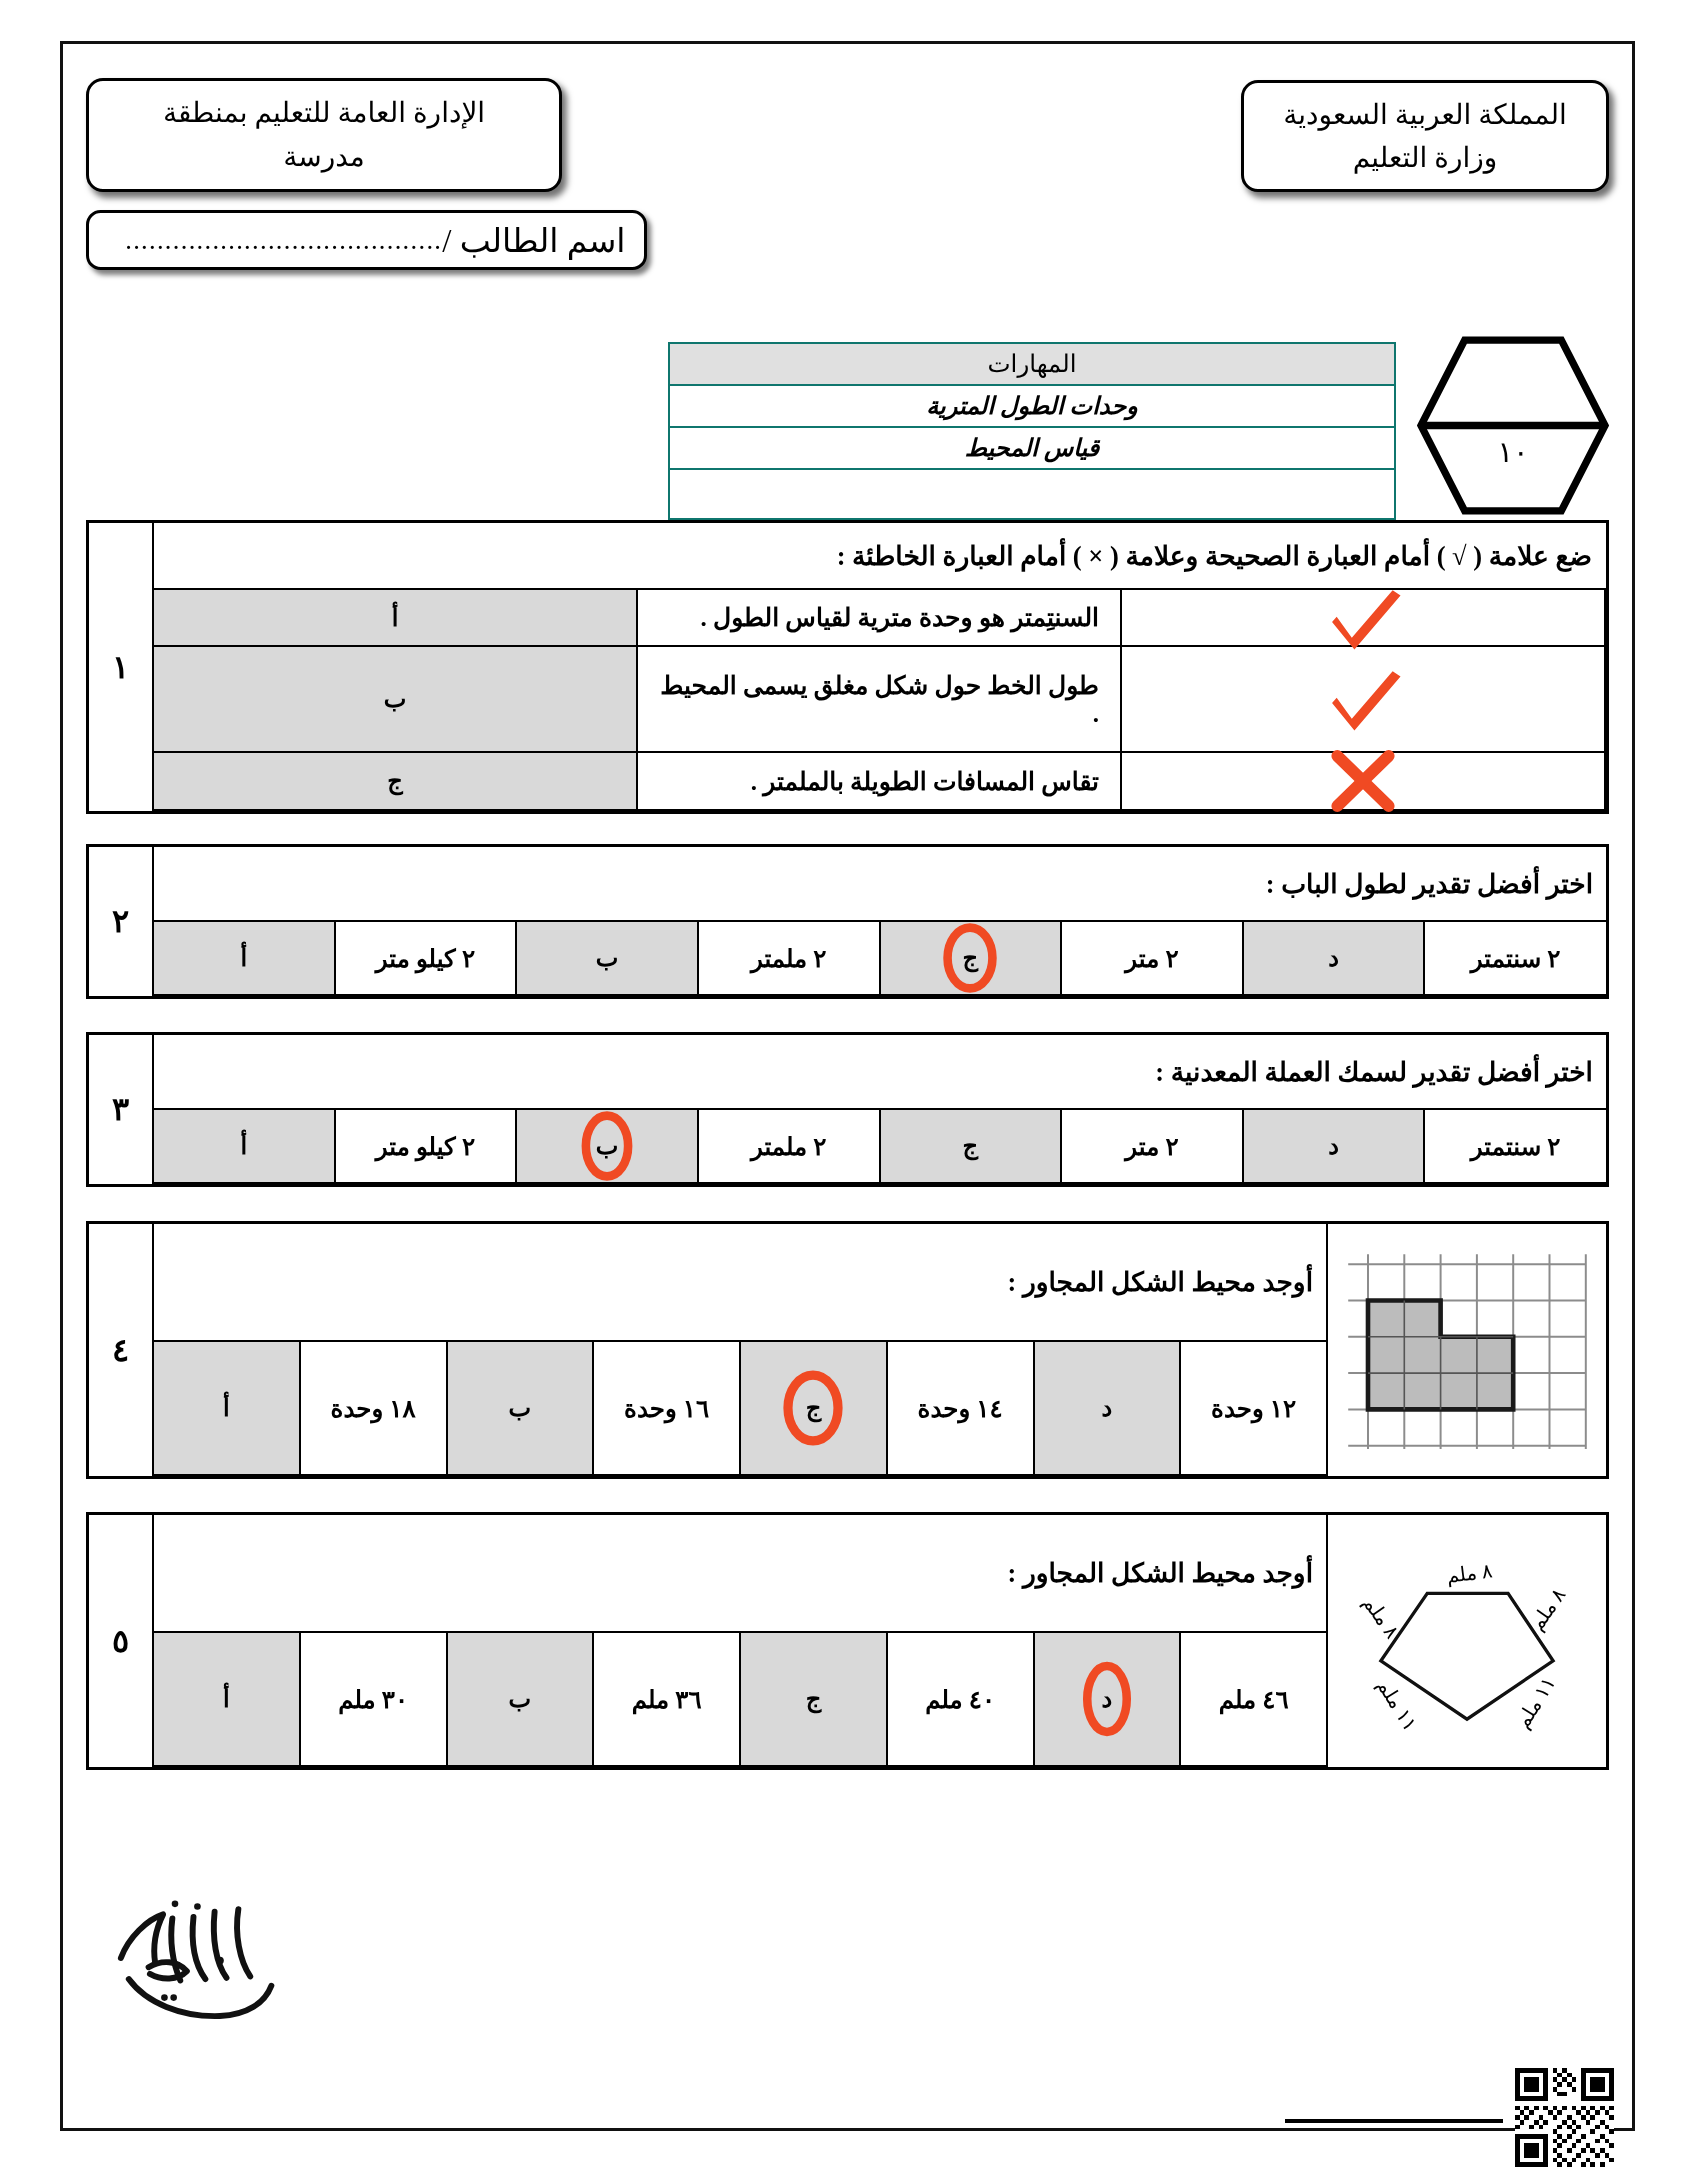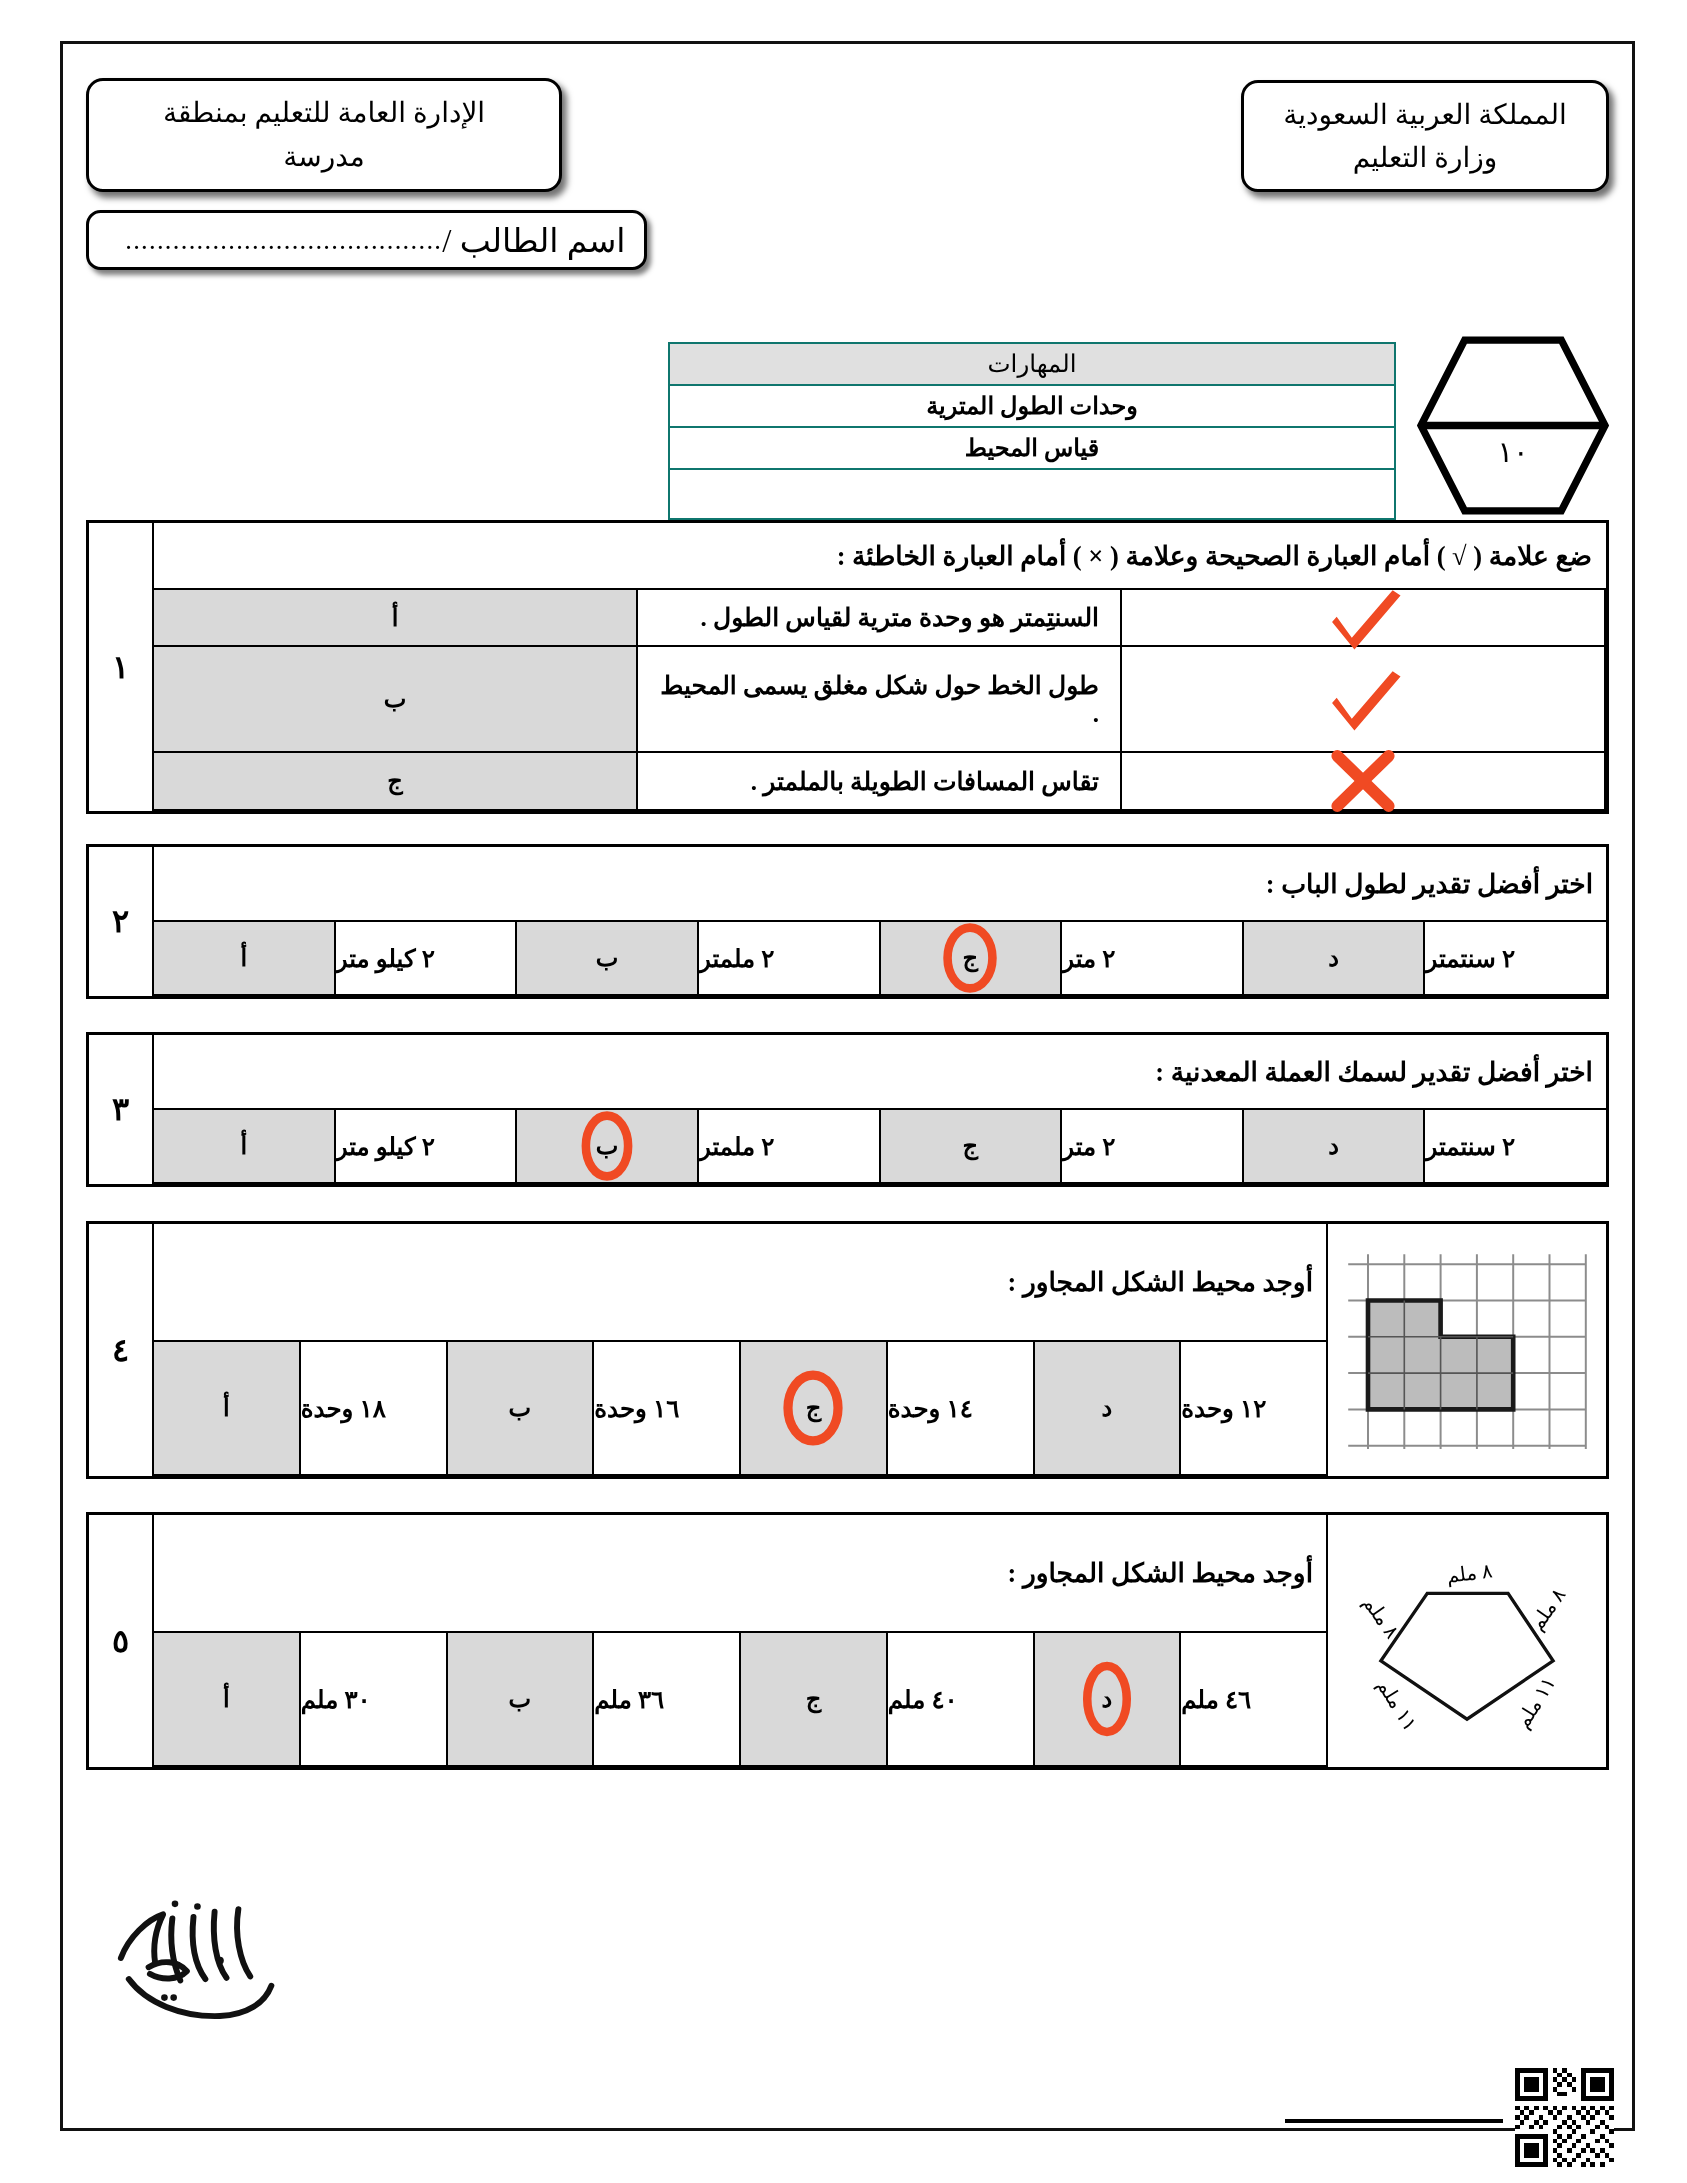--- a/index.html
+++ b/index.html
@@ -81,21 +81,21 @@
     table-layout:fixed;
   }
   .skills-table td{
     border:2px solid #0f766e;
     text-align:center;
     font-size:24px;
     height:36px;
     padding:2px 0;
   }
   .skills-table td.head{background:#e0e0e0;font-weight:400;font-size:24.5px;}
-  .skills-table td.skill{font-weight:700;}
+  .skills-table td.skill{font-weight:700;font-style:italic;}
   .skills-table td.blank{height:44px;}
 
   
   .qblock{
     position:absolute;left:0;right:0;
     border:3.3px solid #000;
     box-sizing:border-box;
     background:#fff;
   }
   .qtable{width:100%;border-collapse:collapse;table-layout:fixed;height:100%;}
@@ -109,21 +109,21 @@
   }
   .stmt{
     font-size:25px;font-weight:700;text-align:right;padding:0 21px;
   }
   .letter{
     width:41px;text-align:center;font-size:24px;font-weight:700;
     background:#d9d9d9;
   }
   .markcell{width:132px;position:relative;}
   .optcell{
-    text-align:left;font-size:24.5px;font-weight:700;
+    text-align:center;font-size:24.5px;font-weight:700;
     padding:4px 0;
   }
   .optletter{
     width:46px;text-align:center;font-size:24px;font-weight:700;
     background:#d9d9d9;position:relative;
   }
 
   
   .mark{
     position:absolute;left:50%;top:50%;

